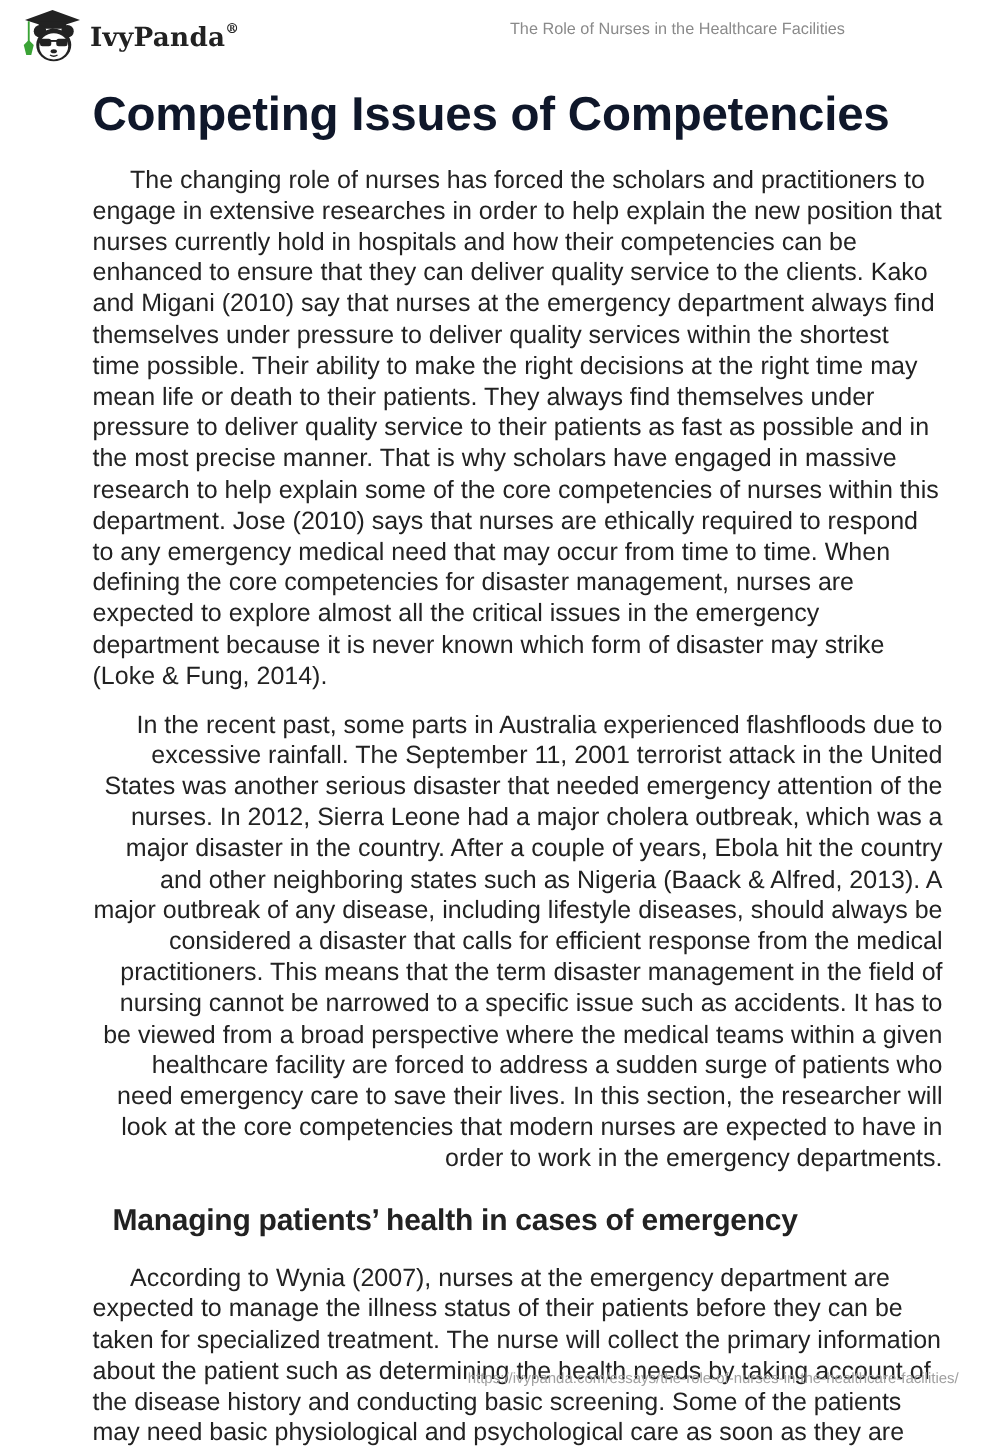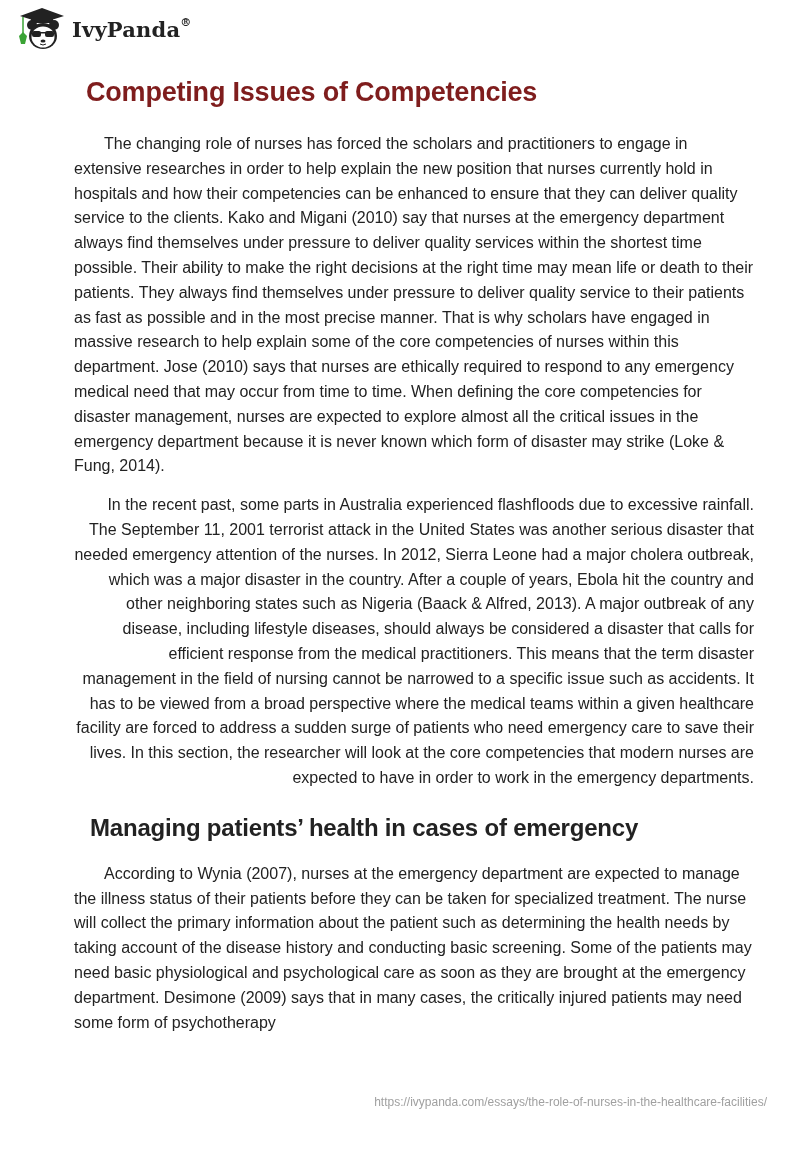--- a/index.html
+++ b/index.html
@@ -45,38 +45,38 @@
       right: 33px; top: 15px;
       font-size: 13px;
       color: #8a8a8a;
     }
     .content {
       position: absolute;
       left: 74px; top: 72px;
       width: 680px;
     }
     h1 {
-      font-size: 27px;
+      font-size: 38px;
       font-weight: bold;
-      color: #7f1d1d;
-      margin: 12px;
+      color: #0f172a;
+      margin: 0;
       line-height: 40px;
       letter-spacing: -0.2px;
     }
     h2 {
       font-size: 24px;
       font-weight: bold;
       color: #222;
       margin: 16px;
       line-height: 36px;
       letter-spacing: -0.2px;
     }
     p {
       margin: 0;
-      font-size: 16px;
+      font-size: 20px;
       line-height: 24.8px;
       text-indent: 30px;
       color: #222;
     }
     .s1-title { margin-top: 0; }
     .p1 { margin-top: 20px; }
     .p2 { margin-top: 14px; text-align: right; }
     .s2-title { margin-top: 19px; }
     .p3 { margin-top: 14px; }
     .footer-url {
@@ -106,20 +106,21 @@
 
       <rect x="14" y="25" width="9" height="6" rx="2" fill="#222"></rect>
       <rect x="27" y="25" width="9" height="6" rx="2" fill="#222"></rect>
       <rect x="22" y="26" width="6" height="1.5" fill="#222"></rect>
 
       <ellipse cx="25" cy="35" rx="2.5" ry="1.6" fill="#222"></ellipse>
       <path d="M22,38 Q25,40 28,38" stroke="#222" stroke-width="1" fill="none"></path>
     </svg>
     <span class="logo-text"><span>IvyPanda</span><sup>®</sup></span>
   </div>
+  <div class="doc-title">The Role of Nurses in the Healthcare Facilities</div>
 </div>
 
 <div class="content">
   <h1 class="s1-title">Competing Issues of Competencies</h1>
   <p class="p1">The changing role of nurses has forced the scholars and practitioners to engage in extensive researches in order to help explain the new position that nurses currently hold in hospitals and how their competencies can be enhanced to ensure that they can deliver quality service to the clients. Kako and Migani (2010) say that nurses at the emergency department always find themselves under pressure to deliver quality services within the shortest time possible. Their ability to make the right decisions at the right time may mean life or death to their patients. They always find themselves under pressure to deliver quality service to their patients as fast as possible and in the most precise manner. That is why scholars have engaged in massive research to help explain some of the core competencies of nurses within this department. Jose (2010) says that nurses are ethically required to respond to any emergency medical need that may occur from time to time. When defining the core competencies for disaster management, nurses are expected to explore almost all the critical issues in the emergency department because it is never known which form of disaster may strike (Loke &amp; Fung, 2014).</p>
   <p class="p2">In the recent past, some parts in Australia experienced flashfloods due to excessive rainfall. The September 11, 2001 terrorist attack in the United States was another serious disaster that needed emergency attention of the nurses. In 2012, Sierra Leone had a major cholera outbreak, which was a major disaster in the country. After a couple of years, Ebola hit the country and other neighboring states such as Nigeria (Baack &amp; Alfred, 2013). A major outbreak of any disease, including lifestyle diseases, should always be considered a disaster that calls for efficient response from the medical practitioners. This means that the term disaster management in the field of nursing cannot be narrowed to a specific issue such as accidents. It has to be viewed from a broad perspective where the medical teams within a given healthcare facility are forced to address a sudden surge of patients who need emergency care to save their lives. In this section, the researcher will look at the core competencies that modern nurses are expected to have in order to work in the emergency departments.</p>
   <h2 class="s2-title">Managing patients’ health in cases of emergency</h2>
   <p class="p3">According to Wynia (2007), nurses at the emergency department are expected to manage the illness status of their patients before they can be taken for specialized treatment. The nurse will collect the primary information about the patient such as determining the health needs by taking account of the disease history and conducting basic screening. Some of the patients may need basic physiological and psychological care as soon as they are brought at the emergency department. Desimone (2009) says that in many cases, the critically injured patients may need some form of psychotherapy</p>
 </div>
 

